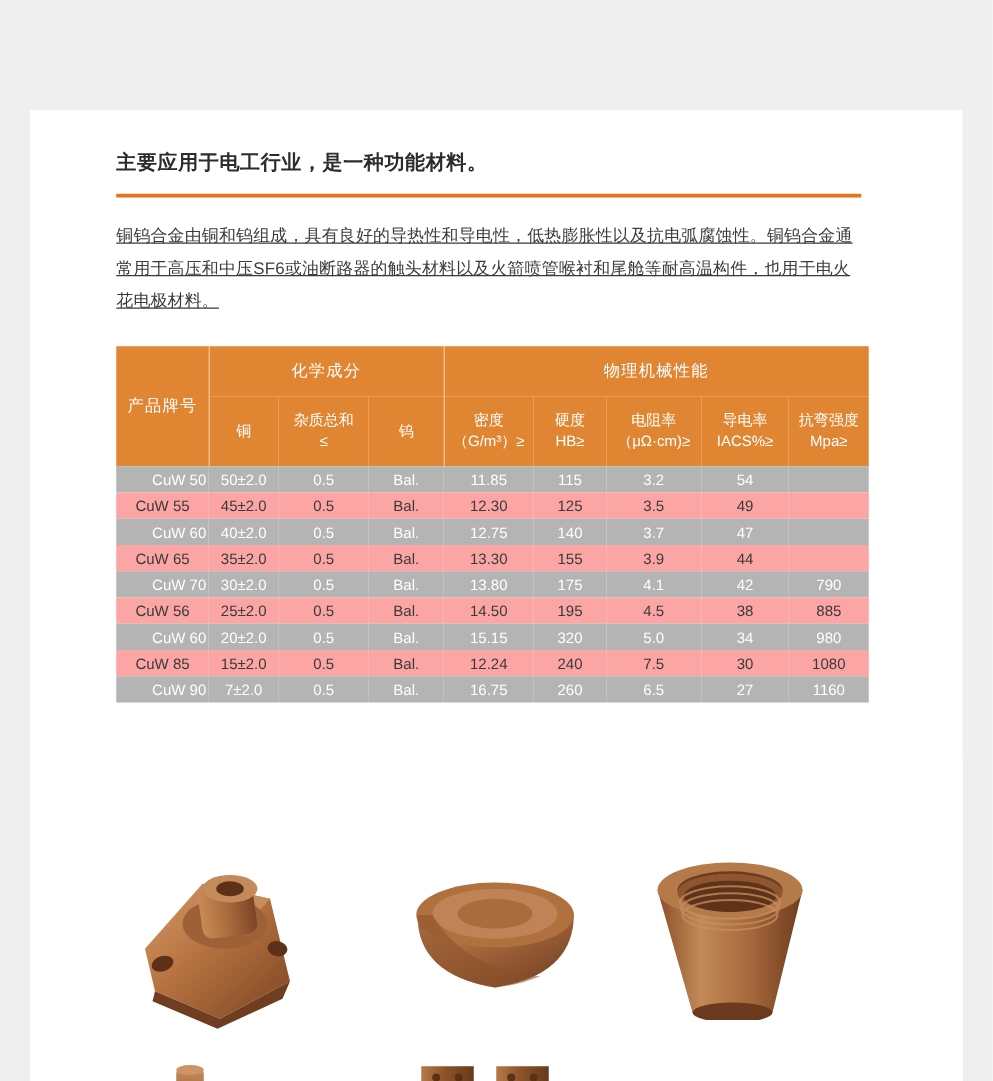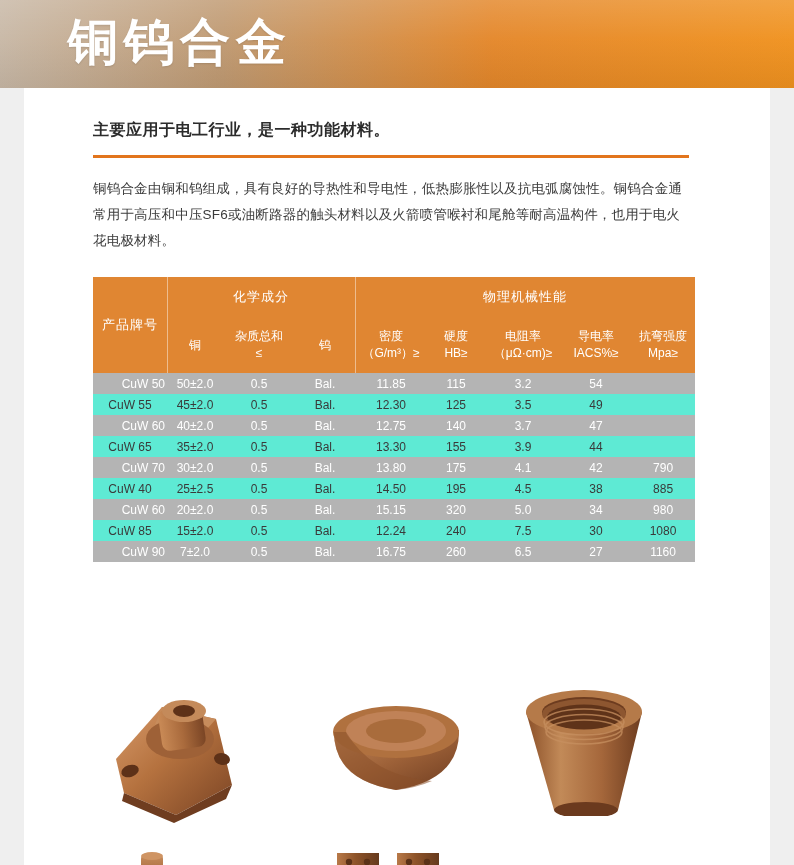--- a/index.html
+++ b/index.html
@@ -78,20 +78,21 @@
 
   .para {
     position: absolute;
     left: 69px;
     top: 88px;
     width: 600px;
     font-size: 13.5px;
     line-height: 26px;
     color: #3b3b3b;
     letter-spacing: 0.2px;
+    text-decoration: underline;
   }
 
   
   .table-wrap {
     position: absolute;
     left: 69px;
     top: 189px;
     width: 602px;
   }
   table.spec {
@@ -128,21 +129,21 @@
     font-size: 12px;
     color: #2f2f2f;
     height: 21px;
     padding: 0 2px;
   }
   tr.row-alt td.cell {
     background: #b4b4b4;
     color: #ffffff;
   }
   tr.row-norm td.cell {
-    background: #5eead4;
+    background: #fca5a5;
     color: #3a3a3a;
   }
   tr.row-alt td.cell.first { color: #ffffff; text-align: right; }
 
   
   col.c0 { width: 74px; }
   col.c1 { width: 56px; }
   col.c2 { width: 72px; }
   col.c3 { width: 60px; }
   col.c4 { width: 72px; }
@@ -175,24 +176,20 @@
   .p5 { left: 305px; top: 245px; width: 130px; height: 90px; }
 
   .hidden-overflow { overflow: hidden; }
   svg { display: block; }
 </style>
 </head>
 <body>
 
 <div class="page">
 
-  <div class="banner">
-    <div class="banner-sheen"></div>
-    <div class="banner-title">铜钨合金</div>
-  </div>
 
   <div class="card">
 
     <div class="lead">主要应用于电工行业，是一种功能材料。</div>
     <div class="lead-rule"></div>
     <div class="para">铜钨合金由铜和钨组成，具有良好的导热性和导电性，低热膨胀性以及抗电弧腐蚀性。铜钨合金通常用于高压和中压SF6或油断路器的触头材料以及火箭喷管喉衬和尾舱等耐高温构件，也用于电火花电极材料。</div>
 
     <div class="table-wrap">
       <table class="spec">
         <colgroup>
@@ -295,22 +292,22 @@
             <td class="cell">30±2.0</td>
             <td class="cell">0.5</td>
             <td class="cell">Bal.</td>
             <td class="cell">13.80</td>
             <td class="cell">175</td>
             <td class="cell">4.1</td>
             <td class="cell">42</td>
             <td class="cell">790</td>
           </tr>
           <tr class="row-norm">
-            <td class="cell first">CuW 40</td>
-            <td class="cell">25±2.5</td>
+            <td class="cell first">CuW 56</td>
+            <td class="cell">25±2.0</td>
             <td class="cell">0.5</td>
             <td class="cell">Bal.</td>
             <td class="cell">14.50</td>
             <td class="cell">195</td>
             <td class="cell">4.5</td>
             <td class="cell">38</td>
             <td class="cell">885</td>
           </tr>
           <tr class="row-alt">
             <td class="cell first">CuW 60</td>

